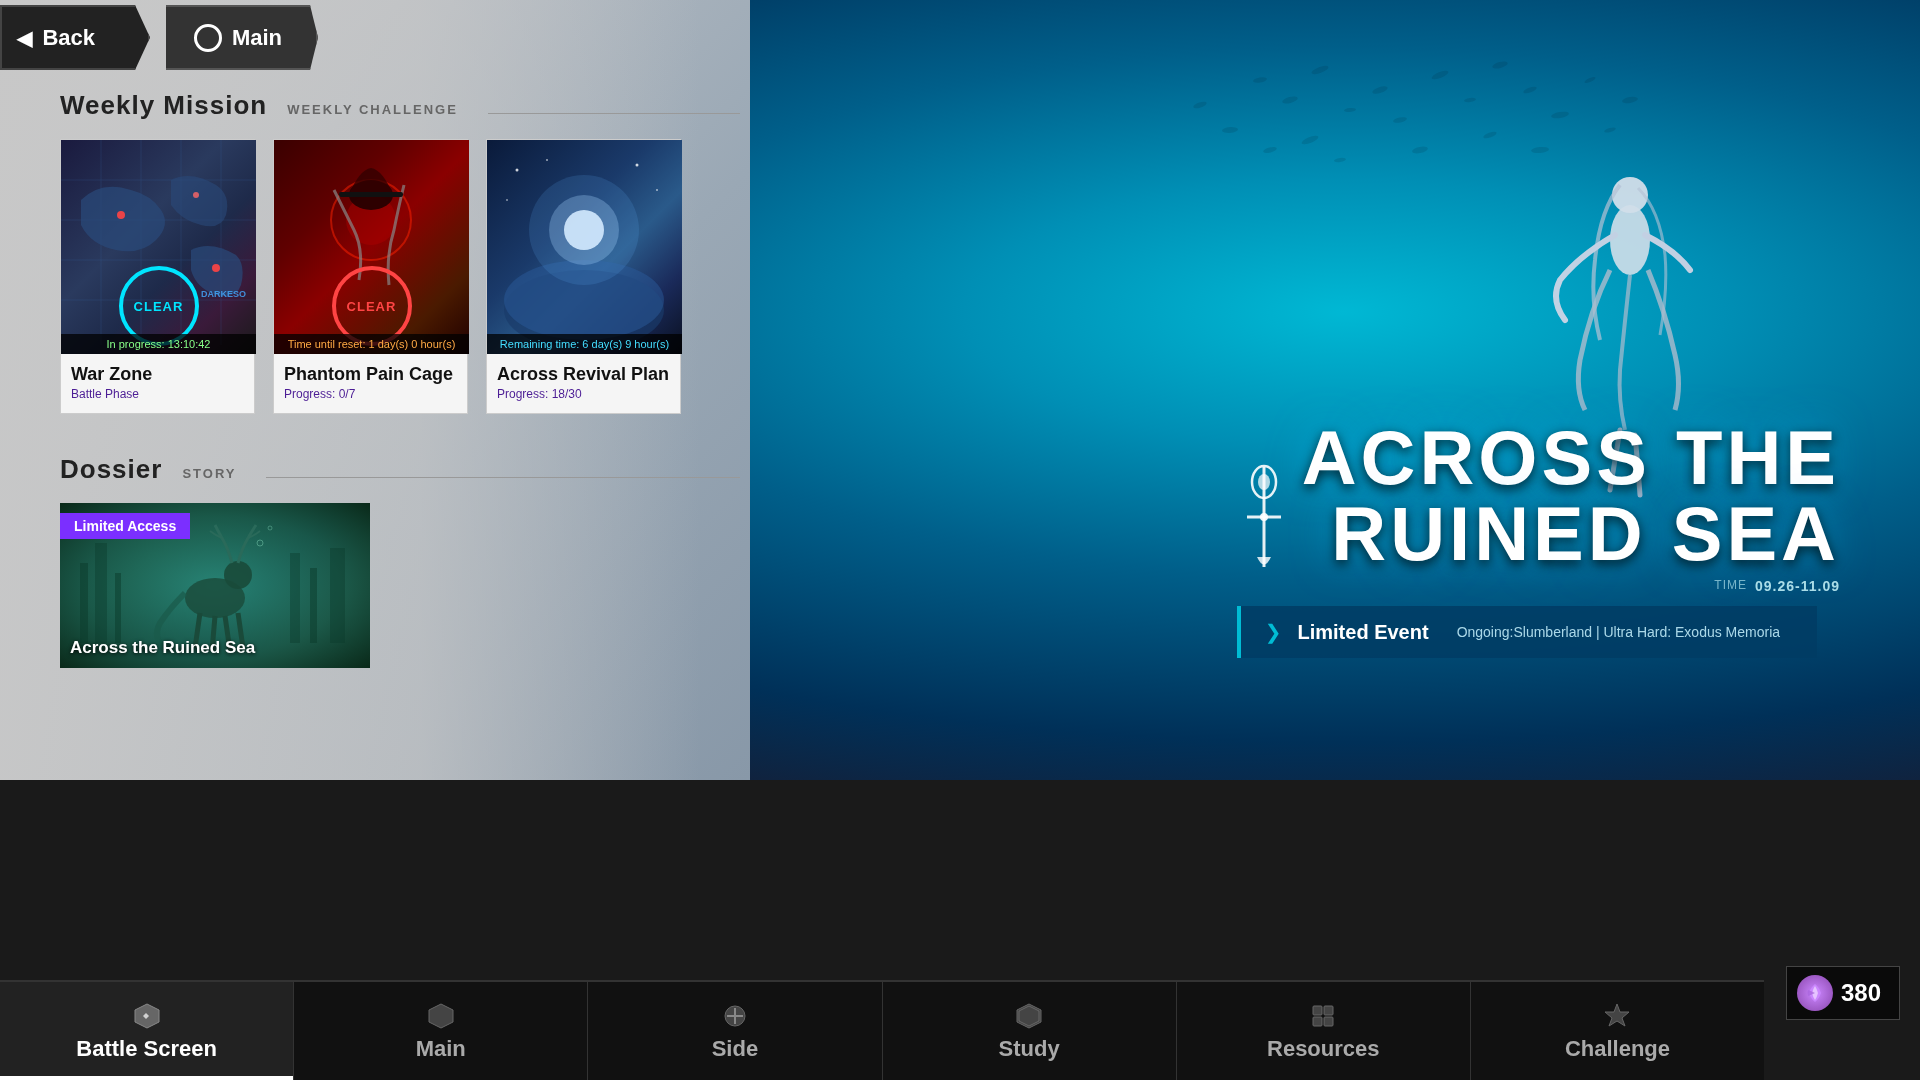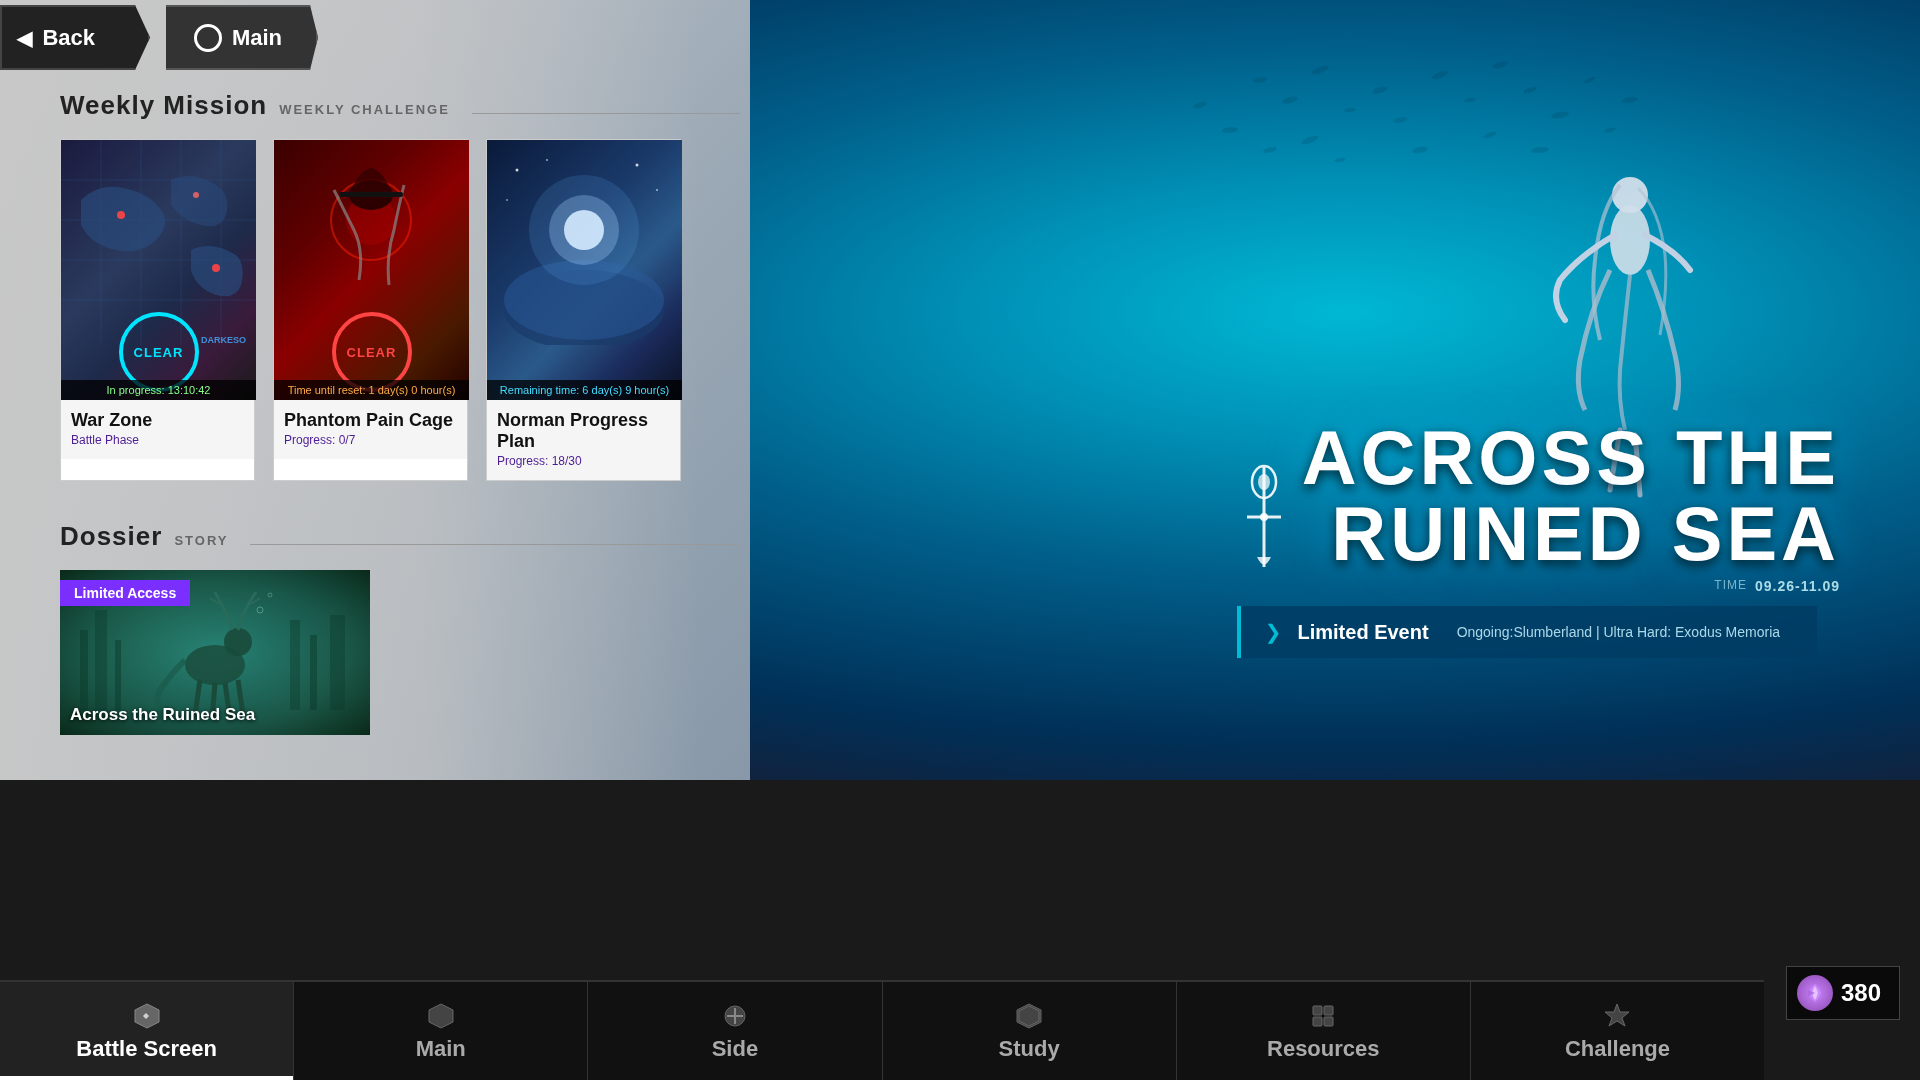--- a/index.html
+++ b/index.html
@@ -100,21 +100,21 @@
       top: 90px;
       left: 60px;
       width: 680px;
       z-index: 5;
     }
 
     
     .section-header {
       display: flex;
       align-items: baseline;
-      gap: 12px;
+      gap: 20px;
       margin-bottom: 18px;
     }
     .section-title {
       font-size: 26px;
       font-weight: bold;
       color: #222;
       letter-spacing: 1px;
     }
     .section-subtitle {
       font-size: 13px;
@@ -137,21 +137,21 @@
     }
     .mission-card {
       width: 195px;
       background: #fff;
       border: 1px solid #ccc;
       cursor: pointer;
       flex-shrink: 0;
     }
     .mission-card-thumb {
       width: 195px;
-      height: 260px;
+      height: 214px;
       position: relative;
       overflow: hidden;
     }
     .card-thumb-warzone {
       background: linear-gradient(135deg, #1a1a3e 0%, #2a3a5e 40%, #1e2a4a 60%, #3a1a3a 80%, #1a1a1a 100%);
       width: 100%; height: 100%;
       display: flex;
       align-items: center;
       justify-content: center;
     }
@@ -583,21 +583,21 @@
             <circle cx="30" cy="30" r="1.5" fill="white" opacity="0.8"></circle>
             <circle cx="60" cy="20" r="1" fill="white" opacity="0.6"></circle>
             <circle cx="150" cy="25" r="1.5" fill="white" opacity="0.8"></circle>
             <circle cx="170" cy="50" r="1" fill="white" opacity="0.6"></circle>
             <circle cx="20" cy="60" r="1" fill="white" opacity="0.5"></circle>
           </svg>
         </div>
         <div class="card-status-bar cyan">Remaining time: 6 day(s) 9 hour(s)</div>
       </div>
       <div class="mission-card-info">
-        <div class="mission-card-name">Norman Progress Plan</div>
+        <div class="mission-card-name">Across Revival Plan</div>
         <div class="mission-card-sub">Progress: 18/30</div>
       </div>
     </div>
 
   </div>
 
   <div class="section-header">
     <span class="section-title">Dossier</span>
     <span class="section-subtitle">STORY</span>
     <div class="section-line"></div>

